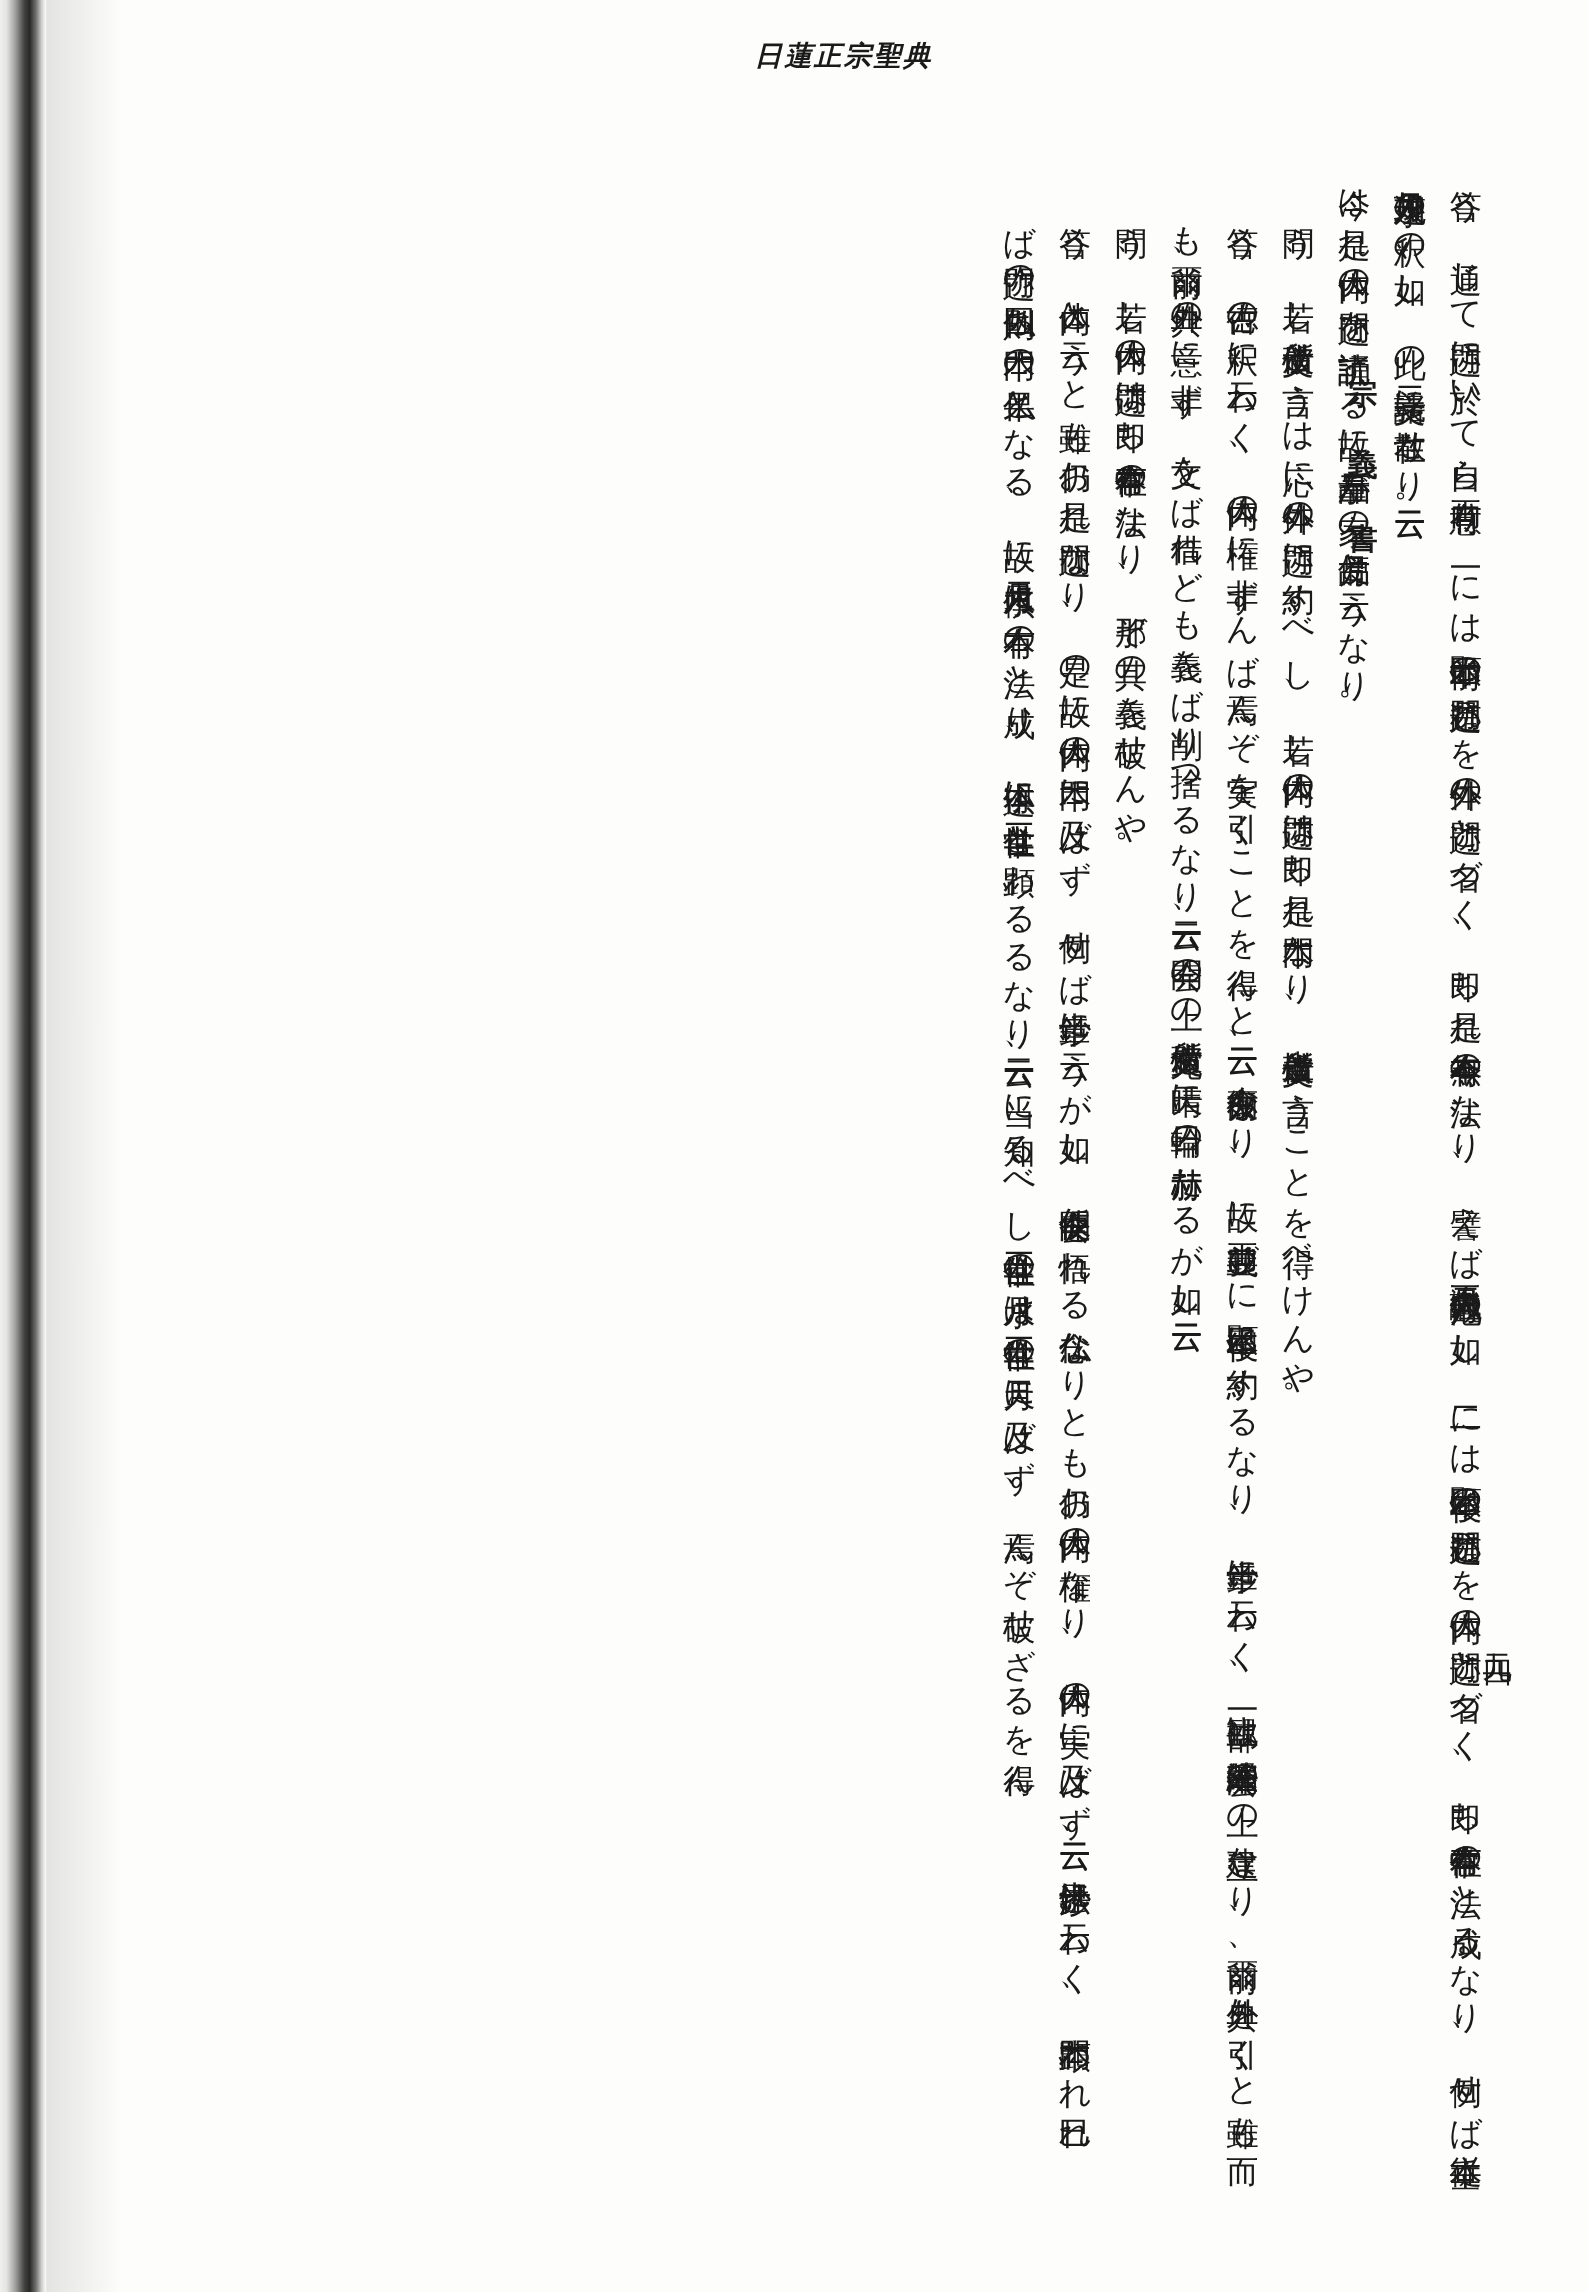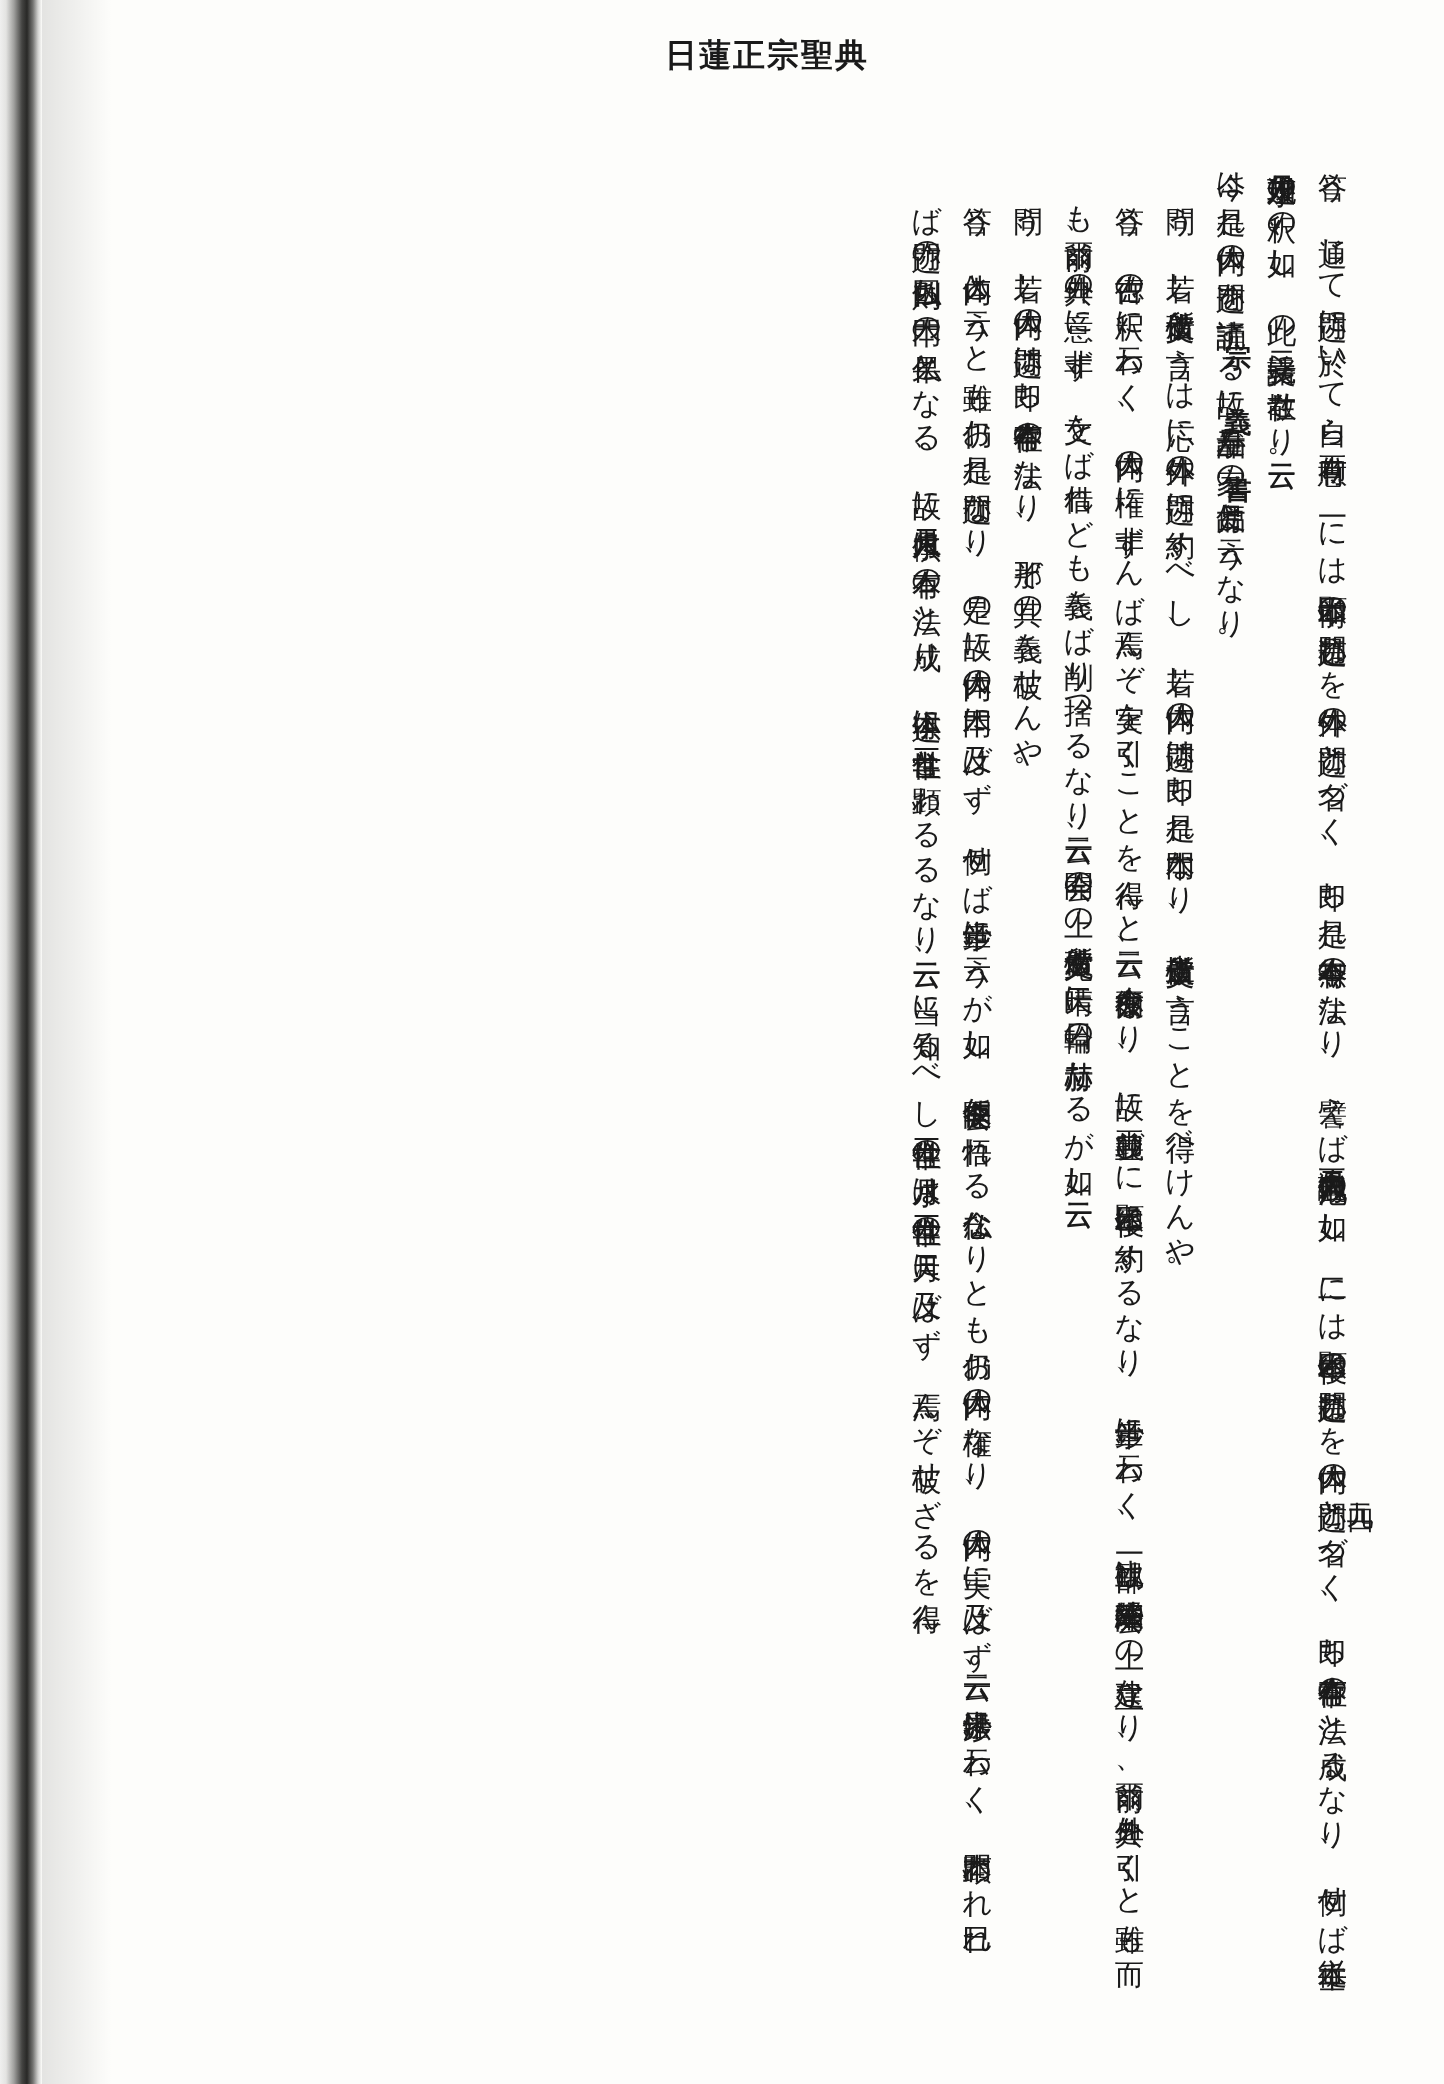--- a/index.html
+++ b/index.html
@@ -45,23 +45,24 @@
     background: linear-gradient(to right, rgba(0,0,0,.10), rgba(0,0,0,0));
   }
 
   
   .header-line {
     position: absolute;
     top: 34px;
     left: 0;
     right: 0;
     text-align: center;
-    font-size: 32px;
+    font-size: 25px;
     letter-spacing: 2px;
     font-weight: 600;
+    font-style: italic;
   }
   .header-line .head-text {
     display: inline-block;
     padding-left: 90px;
   }
 
   
   .page-number {
     position: absolute;
     right: 66px;

